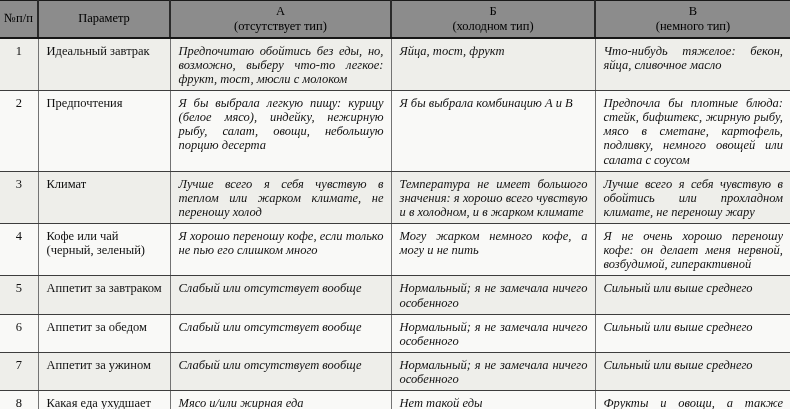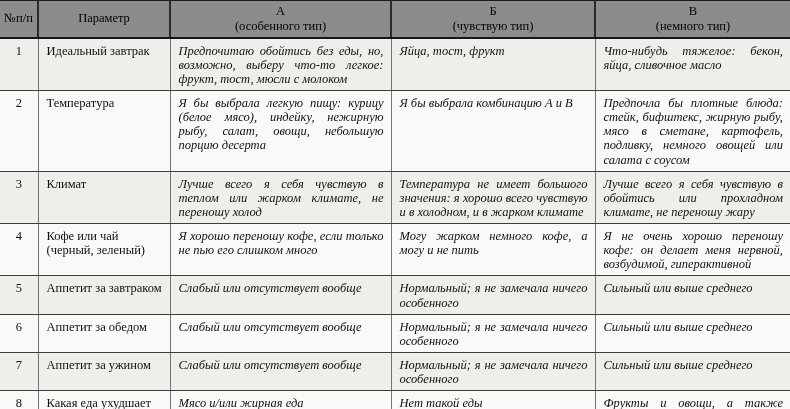--- a/index.html
+++ b/index.html
@@ -86,43 +86,43 @@
       <col class="c-a">
       <col class="c-b">
       <col class="c-v">
   </colgroup>
   <thead>
     <tr>
       <th>№п/п</th>
       <th>Параметр</th>
       <th>
         <div>А</div>
-        <div>(особенного тип)</div>
+        <div>(отсутствует тип)</div>
       </th>
       <th>
         <div>Б</div>
-        <div>(чувствую тип)</div>
+        <div>(холодном тип)</div>
       </th>
       <th>
         <div>В</div>
         <div>(немного тип)</div>
       </th>
     </tr>
   </thead>
   <tbody>
     <tr class="r1">
       <td class="num-cell">1</td>
       <td>Идеальный завтрак</td>
       <td class="text-cell">Предпочитаю обойтись без еды, но, возможно, выберу что-то легкое: фрукт, тост, мюсли с молоком</td>
       <td class="text-cell">Яйца, тост, фрукт</td>
       <td class="text-cell">Что-нибудь тяжелое: бекон, яйца, сливочное масло</td>
     </tr>
     <tr class="r2">
       <td class="num-cell">2</td>
-      <td>Температура</td>
+      <td>Предпочтения</td>
       <td class="text-cell">Я бы выбрала легкую пищу: курицу (белое мясо), индейку, нежирную рыбу, салат, овощи, небольшую порцию десерта</td>
       <td class="text-cell">Я бы выбрала комбинацию А и В</td>
       <td class="text-cell">Предпочла бы плотные блюда: стейк, бифштекс, жирную рыбу, мясо в сметане, картофель, подливку, немного овощей или салата с соусом</td>
     </tr>
     <tr class="r3">
       <td class="num-cell">3</td>
       <td>Климат</td>
       <td class="text-cell">Лучше всего я себя чувствую в теплом или жарком климате, не переношу холод</td>
       <td class="text-cell">Температура не имеет большого значения: я хорошо всего чувствую и в холодном, и в жарком климате</td>
       <td class="text-cell">Лучше всего я себя чувствую в обойтись или прохладном климате, не переношу жару</td>

